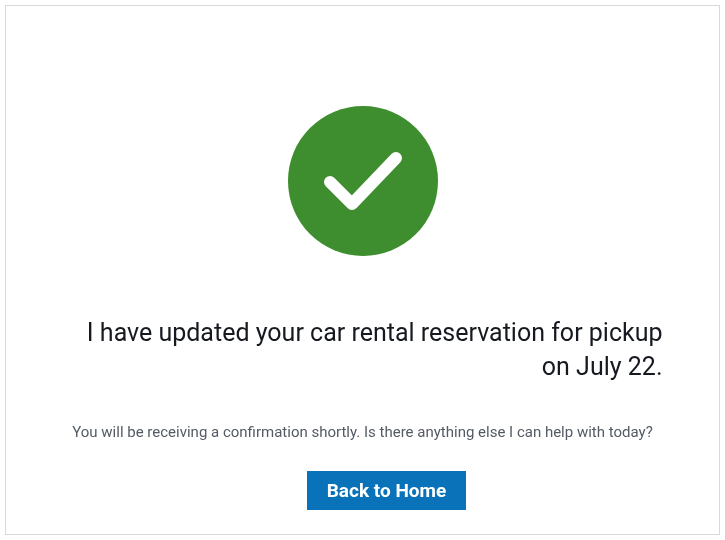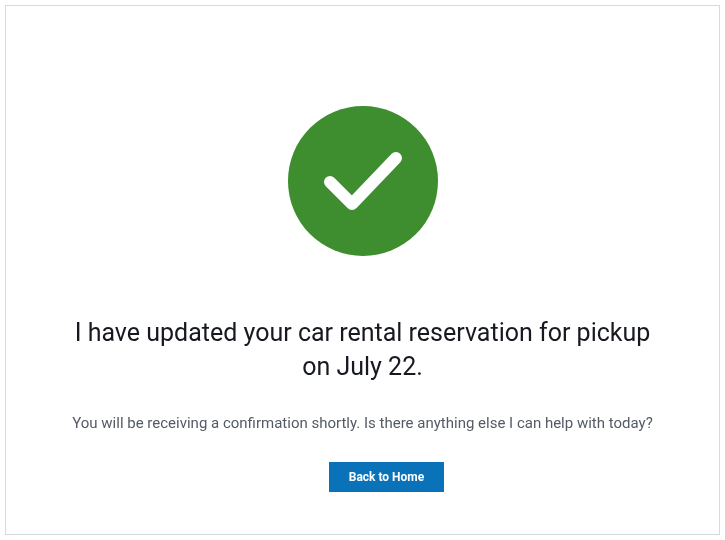--- a/index.html
+++ b/index.html
@@ -36,37 +36,37 @@
       margin-bottom: 60px;
     }
     .checkmark-circle svg {
       width: 90px;
       height: 70px;
     }
     .heading {
       font-size: 25px;
       font-weight: 400;
       color: #16191f;
-      text-align: center;
+      text-align: right;
       width: 600px;
       line-height: 1.35;
-      margin-bottom: 30px;
+      margin-bottom: 39px;
     }
     .subtext {
       font-size: 15px;
       color: #545b64;
       text-align: left;
       margin-bottom: 30px;
     }
     .back-button {
       background: #0972b8;
       color: #ffffff;
       border: none;
       padding: 8px 20px;
-      font-size: 12px;
+      font-size: 19px;
       font-weight: 700;
       cursor: pointer;
       font-family: inherit;
       margin-left: 48px;
     }
   </style>
 </head>
 <body>
 
 <div class="container">

